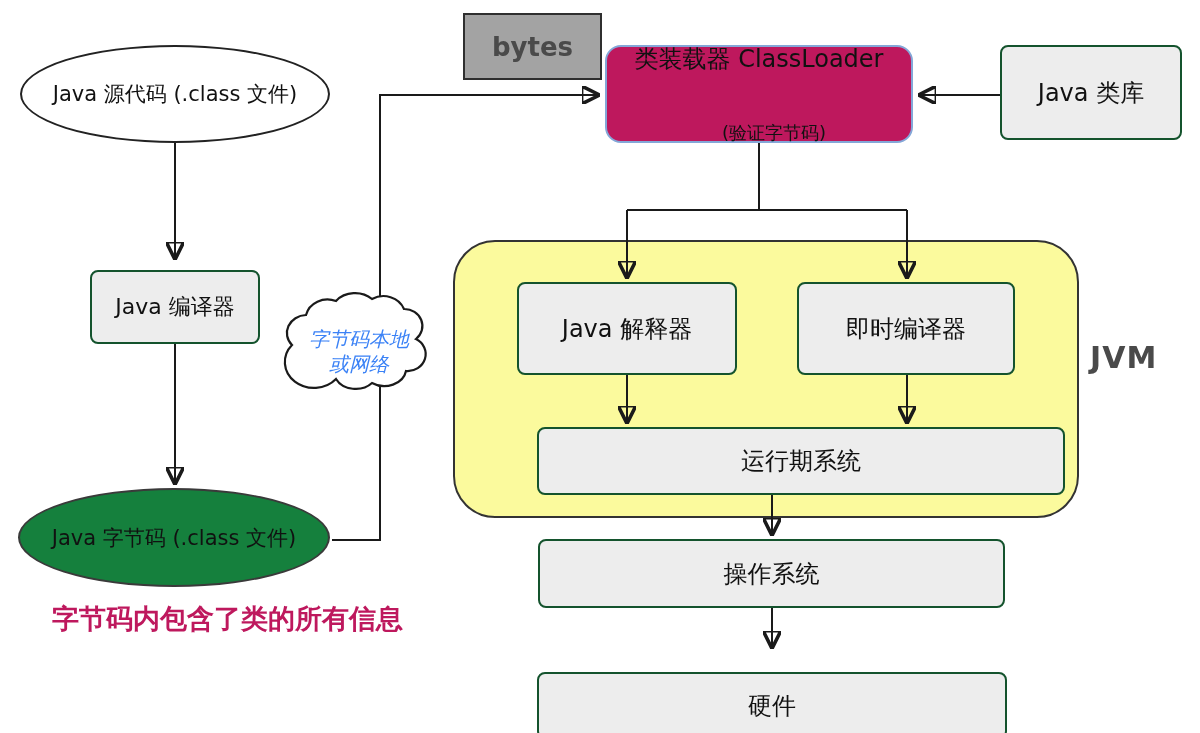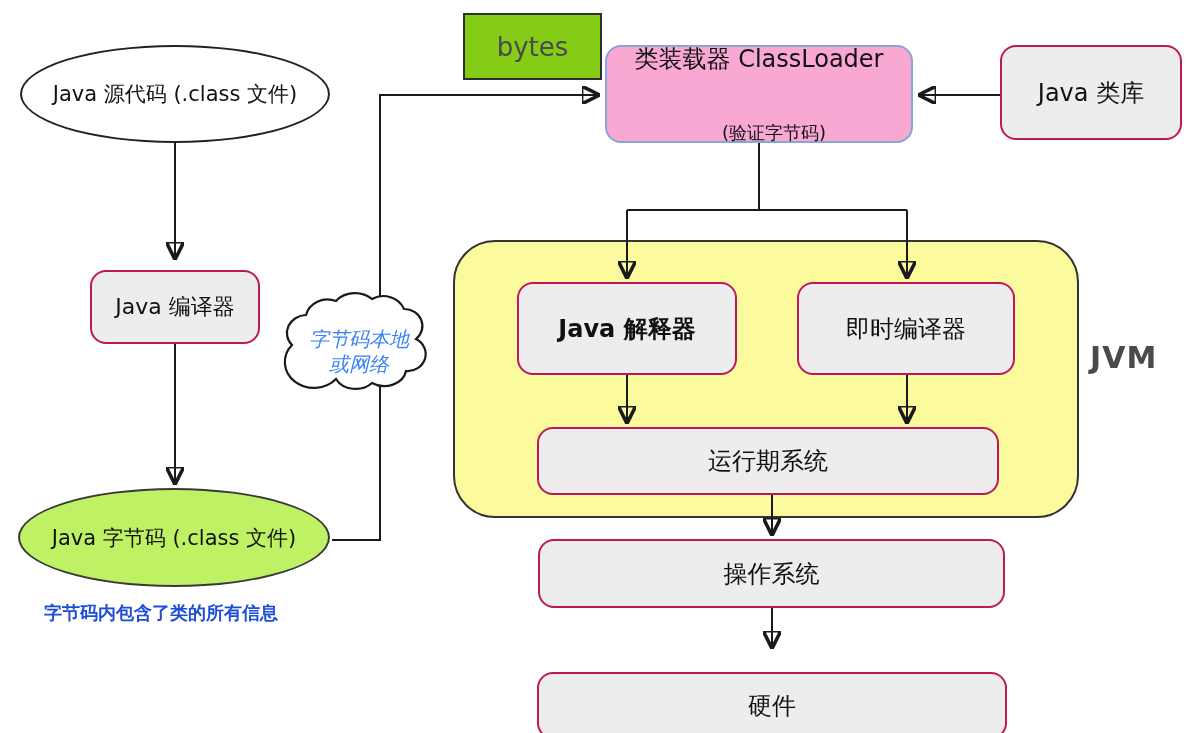--- a/index.html
+++ b/index.html
@@ -8,46 +8,46 @@
     font-family:"DejaVu Sans",sans-serif;color:#111;
   }
   .wires{position:absolute;left:0;top:0;z-index:1;}
   .wires path{fill:none;stroke:#1a1a1a;stroke-width:2;}
   .wires path.cloud{fill:#ffffff;stroke:#1a1a1a;stroke-width:2.2;}
   .node{
     position:absolute;z-index:2;display:flex;align-items:center;justify-content:center;
     text-align:center;box-sizing:border-box;
   }
   .ellipse{border:2px solid #222;border-radius:50%;background:#fff;font-size:21px;}
-  .ellipse.pink{background:#bef264;border-color:#3a3a3a;}
-  .gray{background:#ededed;border:2px solid #be185d;border-radius:16px;font-size:24px;justify-content:center;}
-  .blue{background:#f9a8d4;border:2px solid #84a7d8;border-radius:16px;flex-direction:column;line-height:1.25;gap:48px;}
+  .ellipse.pink{background:#15803d;border-color:#3a3a3a;}
+  .gray{background:#ededed;border:2px solid #14532d;border-radius:8px;font-size:24px;justify-content:center;}
+  .blue{background:#be185d;border:2px solid #84a7d8;border-radius:16px;flex-direction:column;line-height:1.25;gap:48px;}
   .blue .l1{font-size:24px;}
   .blue .l2{font-size:18px;margin-left:30px;}
-  .pinkbox{background:#84cc16;border:2.5px solid #2f2f2f;font-size:26px;font-weight:normal;color:#4a4a4a;}
+  .pinkbox{background:#a3a3a3;border:2.5px solid #2f2f2f;font-size:26px;font-weight:bold;color:#4a4a4a;}
   .jvm-container{
     position:absolute;z-index:0;left:453px;top:240px;width:626px;height:278px;
     background:#fbfa9d;border:2px solid #333;border-radius:42px;box-sizing:border-box;
   }
   .cloud-text{
     position:absolute;z-index:2;left:286px;top:327px;width:146px;text-align:center;
     font-size:20px;line-height:25px;color:#3b82f6;font-style:italic;
   }
   .jvm-label{position:absolute;z-index:2;left:1090px;top:340px;font-size:30px;font-weight:bold;color:#4a4a4a;letter-spacing:1px;}
-  .note{position:absolute;z-index:2;left:44px;top:601px;font-size:18px;font-weight:bold;color:#1d4ed8;}
+  .note{position:absolute;z-index:2;left:52px;top:601px;font-size:27px;font-weight:bold;color:#be185d;}
   
   .n-source{left:20px;top:45px;width:310px;height:98px;}
   .n-compiler{left:90px;top:262px;width:170px;height:74px;font-size:22px;margin-top:8px;}
   .n-bytecode{left:18px;top:488px;width:312px;height:99px;}
   .n-bytes{left:463px;top:13px;width:139px;height:67px;}
   .n-classloader{left:605px;top:45px;width:308px;height:98px;}
   .n-classlib{left:1000px;top:45px;width:182px;height:95px;}
-  .n-interpreter{left:517px;top:282px;width:220px;height:93px;font-weight:bold;}
+  .n-interpreter{left:517px;top:282px;width:220px;height:93px;}
   .n-jit{left:797px;top:282px;width:218px;height:93px;}
-  .n-runtime{left:537px;top:427px;width:462px;height:68px;}
+  .n-runtime{left:537px;top:427px;width:528px;height:68px;}
   .n-os{left:538px;top:539px;width:467px;height:69px;}
   .n-hw{left:537px;top:652px;width:470px;height:67px;margin-top:20px;}
 </style>
 </head>
 <body>
 
 <div class="canvas">
 
   <div class="jvm-container"></div>
 

